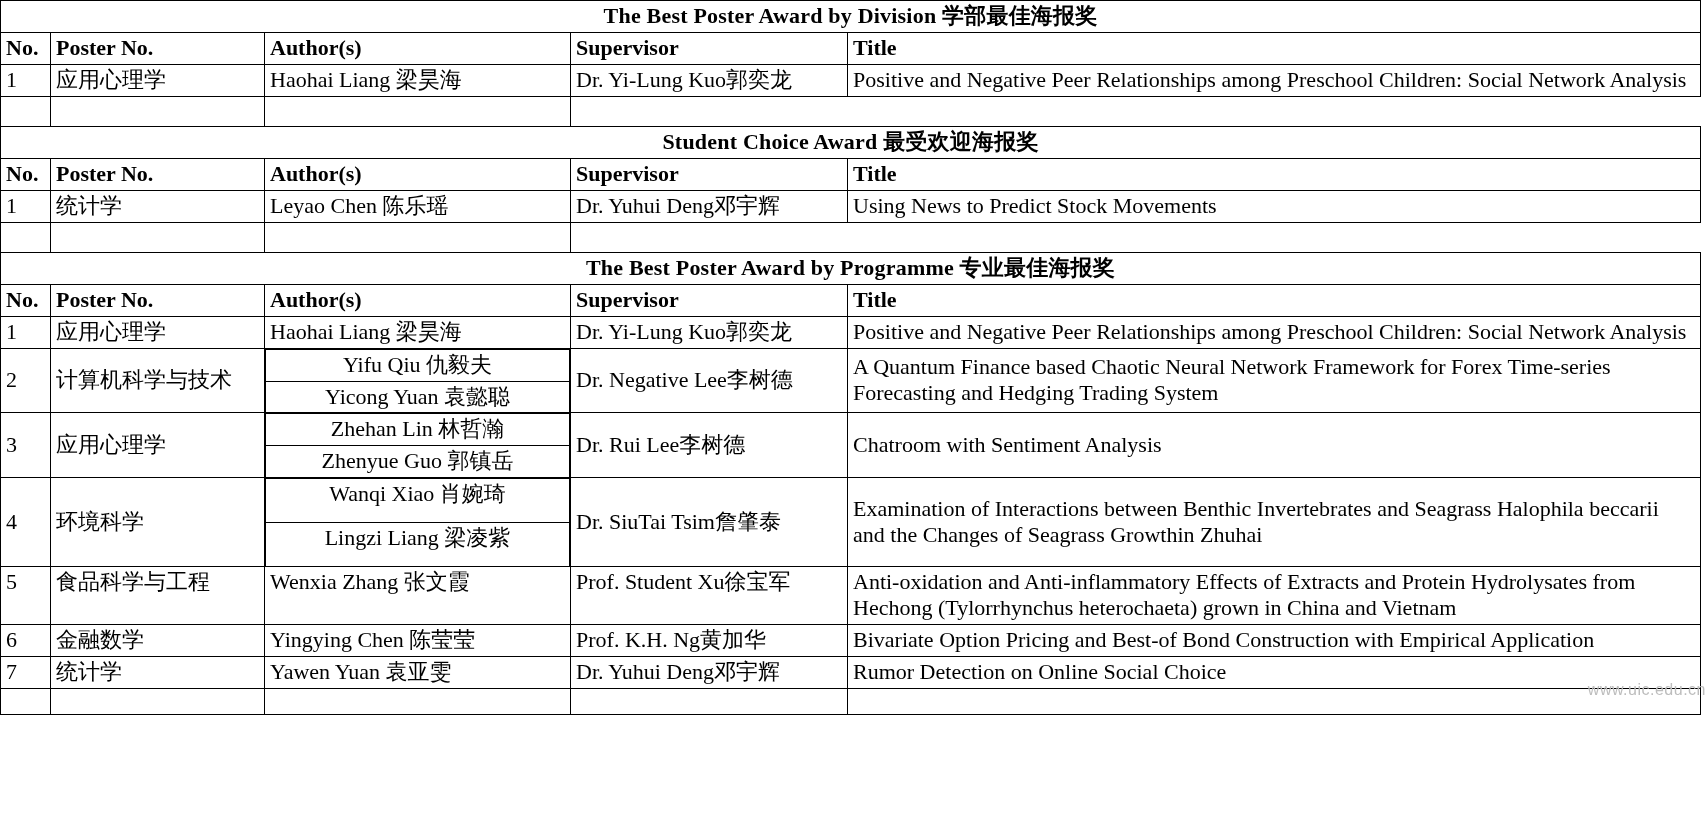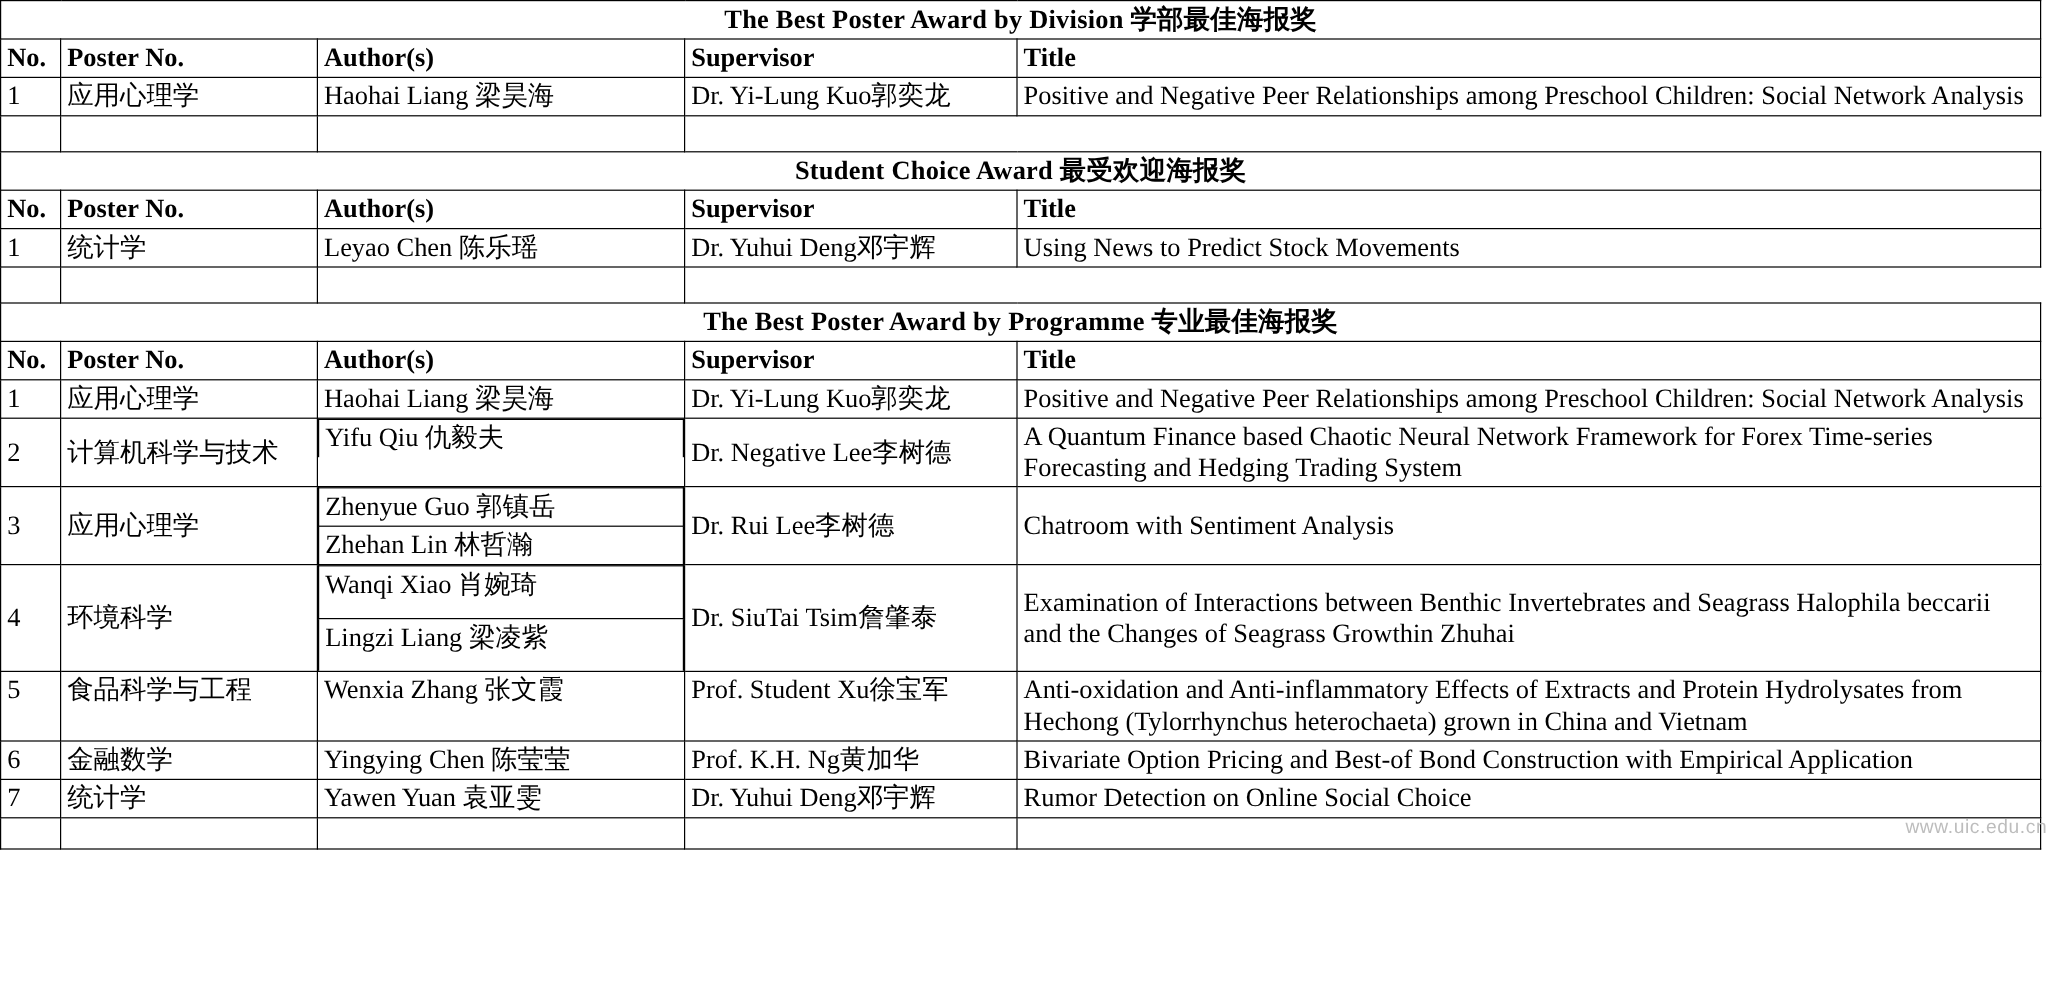--- a/index.html
+++ b/index.html
@@ -83,20 +83,21 @@
     width: 100%;
   }
   .nested tr:last-child td {
     border-bottom: none;
   }
   .authors-cell {
     padding: 0 !important;
   }
   .authors-cell .nested {
     margin: 0;
+    text-align: center;
   }
   .watermark {
     position: absolute;
     right: 2px;
     bottom: 2px;
     font-size: 16px;
     color: #bdbdbd;
     font-family: "Liberation Sans", sans-serif;
     letter-spacing: 0.5px;
   }
@@ -196,38 +197,41 @@
 
       <tr>
         <td style="vertical-align:middle">2</td>
         <td style="vertical-align:middle">计算机科学与技术</td>
         <td class="authors-cell">
           <table class="nested">
             <tbody>
               <tr>
                   <td>Yifu Qiu 仇毅夫</td>
                 </tr>
+              <tr>
+                  <td>Yicong Yuan 袁懿聪</td>
+                </tr>
             </tbody>
           </table>
         </td>
         <td style="vertical-align:middle">Dr. Negative Lee李树德</td>
         <td style="vertical-align:middle">A Quantum Finance based Chaotic Neural Network Framework for Forex Time-series Forecasting and Hedging Trading System</td>
       </tr>
 
       <tr>
         <td style="vertical-align:middle">3</td>
         <td style="vertical-align:middle">应用心理学</td>
         <td class="authors-cell">
           <table class="nested">
             <tbody>
               <tr>
+                  <td>Zhehan Lin 林哲瀚</td>
+                </tr>
+              <tr>
                   <td>Zhenyue Guo 郭镇岳</td>
-                </tr>
-              <tr>
-                  <td>Zhehan Lin 林哲瀚</td>
                 </tr>
             </tbody>
           </table>
         </td>
         <td style="vertical-align:middle">Dr. Rui Lee李树德</td>
         <td style="vertical-align:middle">Chatroom with Sentiment Analysis</td>
       </tr>
 
       <tr>
         <td style="vertical-align:middle">4</td>

